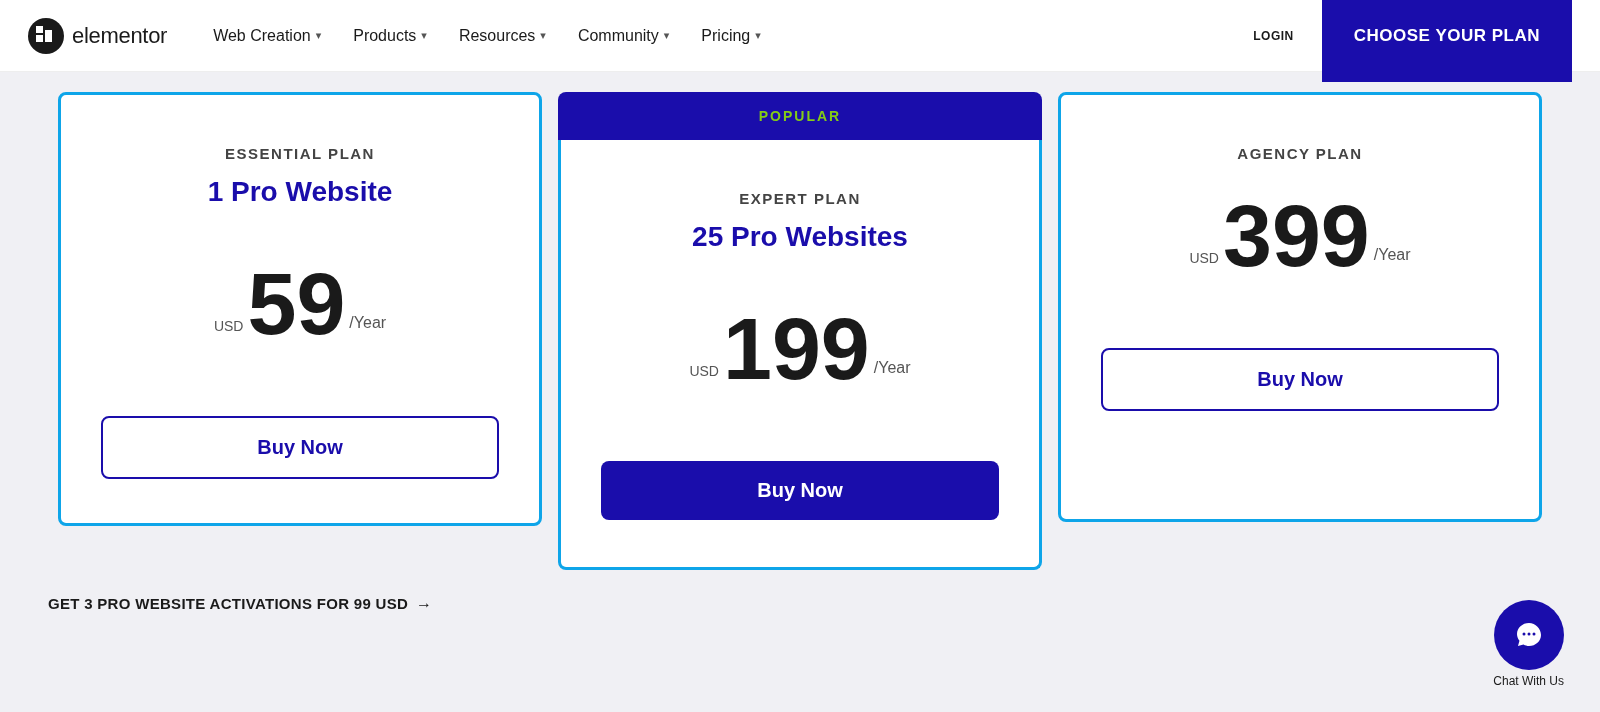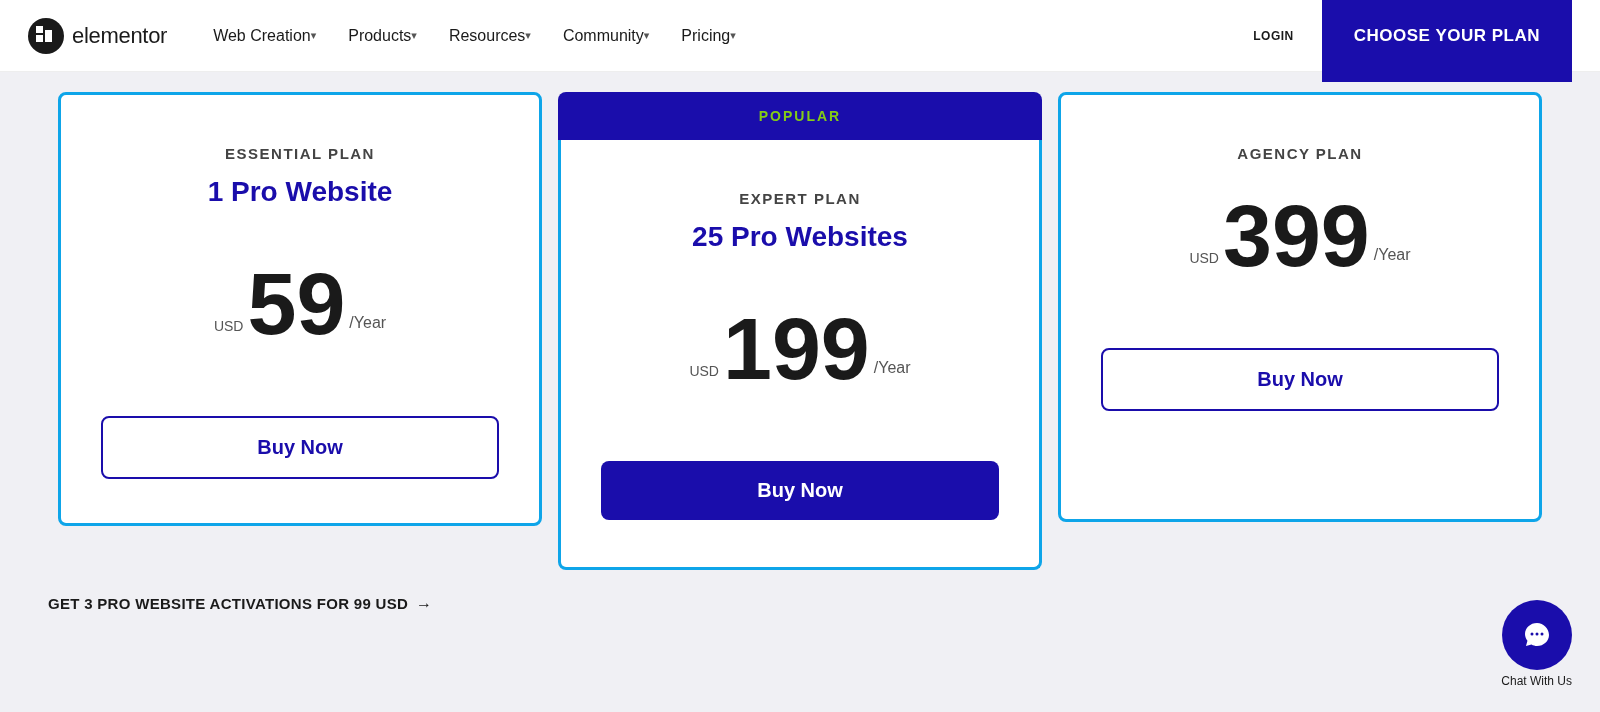--- a/index.html
+++ b/index.html
@@ -48,20 +48,21 @@
     }
     .nav-links {
       display: flex;
       align-items: center;
       gap: 4px;
       flex: 1;
     }
     .nav-item {
       display: flex;
       align-items: center;
+      gap: 5px;
       padding: 6px 14px;
       font-size: 16px;
       color: #1a1a1a;
       cursor: pointer;
       border-radius: 4px;
       font-weight: 400;
       white-space: nowrap;
     }
     .nav-chevron {
       font-size: 11px;
@@ -237,21 +238,21 @@
     }
     .promo-arrow {
       font-size: 16px;
       color: #1a1a1a;
     }
 
     
     .chat-widget {
       position: fixed;
       bottom: 24px;
-      right: 28px;
+      right: 36px;
       display: flex;
       flex-direction: column;
       align-items: center;
       gap: 4px;
       cursor: pointer;
     }
     .chat-circle {
       width: 70px;
       height: 70px;
       background: #1a0dab;

